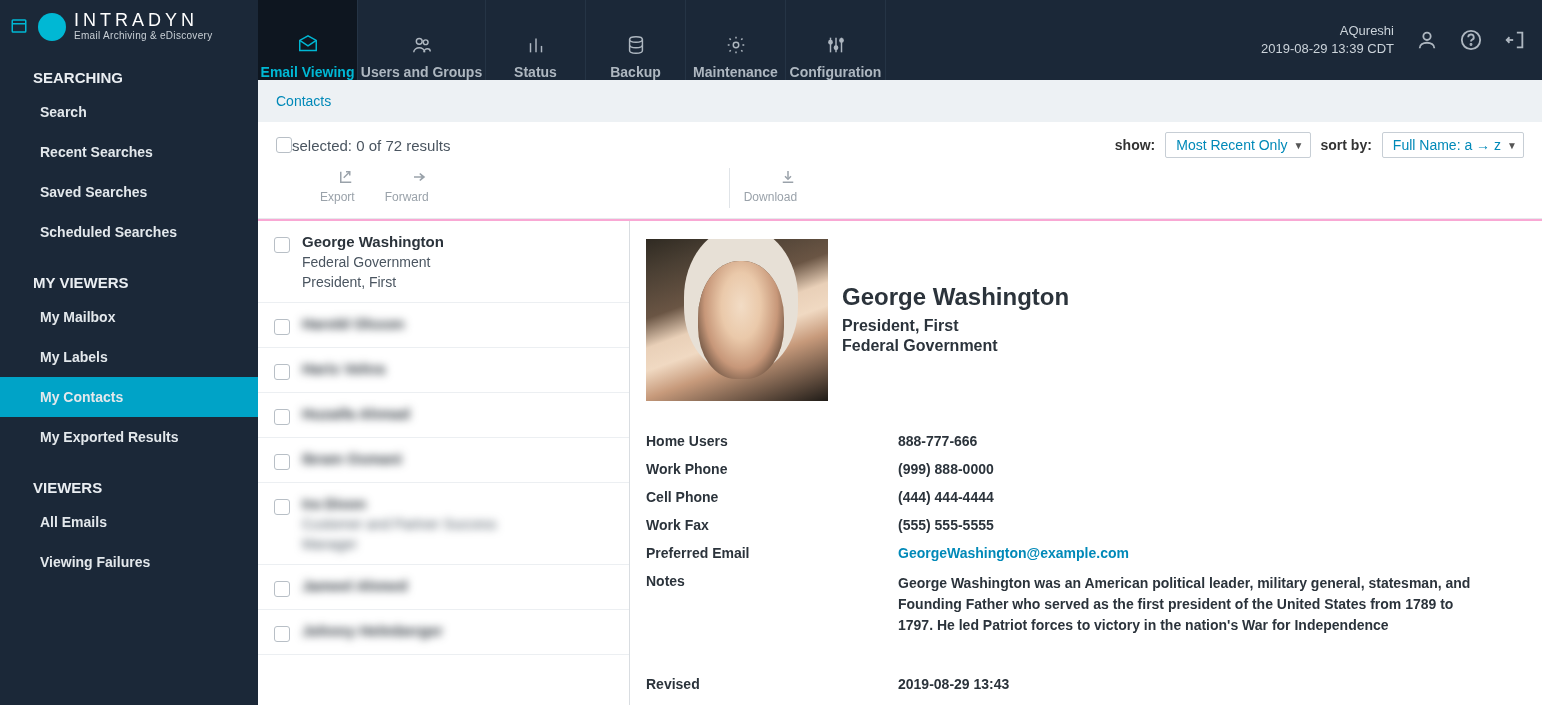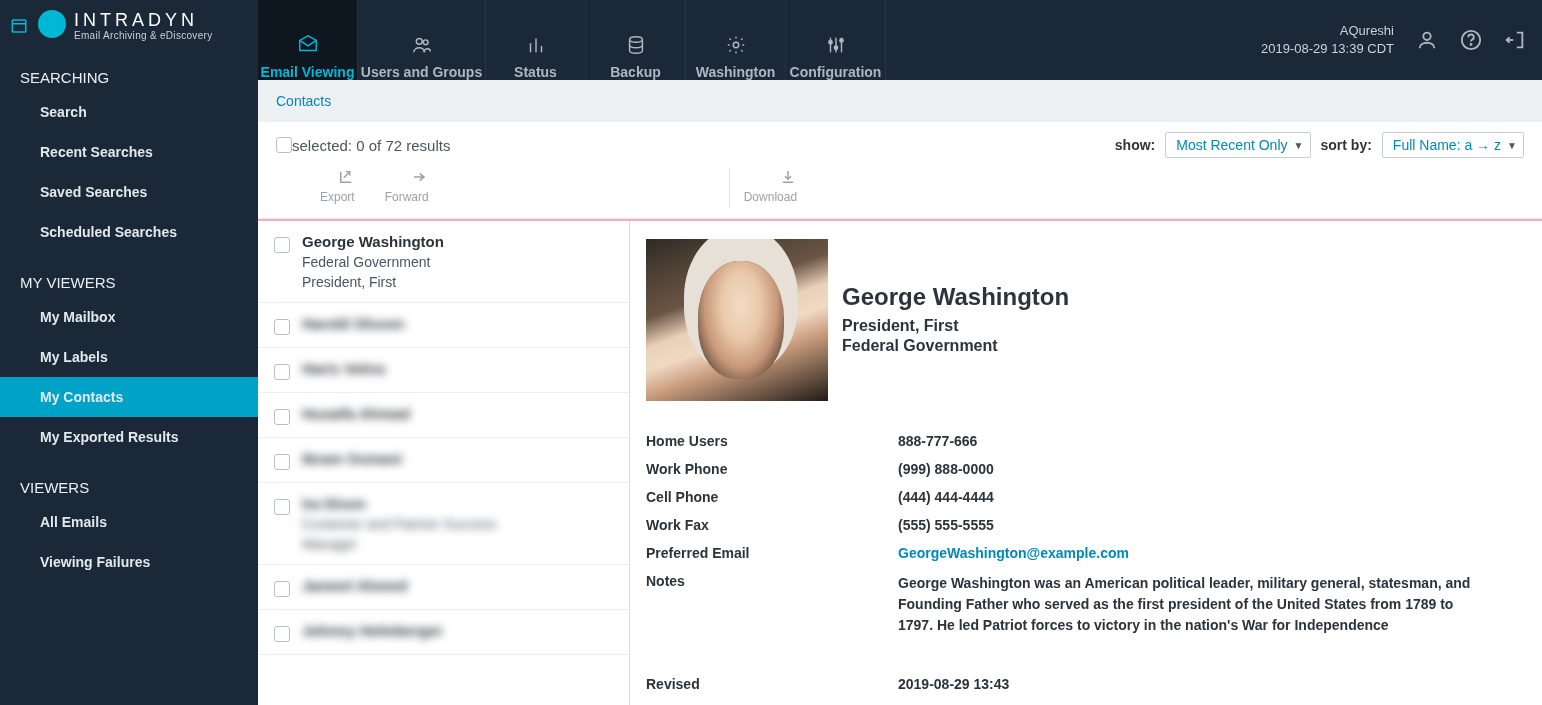--- a/index.html
+++ b/index.html
@@ -1,25 +1,25 @@
 <!DOCTYPE html>
 <html><head>
 <meta charset="utf-8">
 <style>
 *{box-sizing:border-box;margin:0;padding:0}
 body{font-family:"Segoe UI",Arial,Helvetica,sans-serif;font-size:14px;color:#333;background:#fff;overflow:hidden}
 .app{display:flex;height:705px;width:1542px;position:relative}
 .sidebar{width:258px;background:#1b2838;color:#fff;display:flex;flex-direction:column;flex:0 0 258px}
 .sidebar-header{display:flex;align-items:center;padding:10px 12px 6px 10px}
 .collapse-icon{color:#00b8d4;margin-right:10px;cursor:pointer}
-.logo-wrap{display:flex;align-items:flex-start}
+.logo-wrap{display:flex;align-items:flex-end}
 .logo-dot{width:28px;height:28px;border-radius:50%;background:#00b8d4;margin-right:8px}
 .logo-text{letter-spacing:4px;font-size:18px;font-weight:500;color:#fff}
 .logo-sub{font-size:10px;color:#c9d0d6;letter-spacing:.3px;margin-top:-1px}
-.sidebar-section{padding:22px 0 6px 20px;font-size:15px;font-weight:400;color:#eaeef2}
+.sidebar-section{padding:22px 0 6px 33px;font-size:15px;font-weight:700;color:#eaeef2}
 .sidebar-item{padding:12px 0 12px 40px;font-size:14px;color:#e3e8ec;font-weight:700;cursor:pointer}
 .sidebar-item.active{background:#00a3c7}
 .topnav{position:absolute;left:258px;right:0;top:0;height:80px;background:#1b2838;display:flex;align-items:center}
 .nav-tab{width:100px;height:80px;display:flex;flex-direction:column;align-items:center;justify-content:flex-end;color:#aeb7c0;font-size:14px;font-weight:700;cursor:pointer;border-right:1px solid #253445}
 .nav-tab.wide{width:128px}
 .nav-tab.active{background:#0e1620;color:#00b8d4}
 .nav-tab .ic{margin-bottom:8px;color:inherit}
 .nav-right{margin-left:auto;display:flex;align-items:center;padding-right:16px;color:#cbd3da;gap:22px}
 .nav-user{text-align:right;font-size:13px;line-height:1.4}
 .nav-icn{width:22px;height:22px;color:#aeb7c0;cursor:pointer}
@@ -149,21 +149,21 @@
           </span>
           <span>Backup</span>
         </div>
         <div class="nav-tab">
           <span class="ic">
             <svg width="26" height="22" viewBox="0 0 24 24" fill="none" stroke="currentColor" stroke-width="1.6">
               <circle cx="12" cy="12" r="3"></circle>
               <path d="M12 3v2M12 19v2M4.9 4.9l1.4 1.4M17.7 17.7l1.4 1.4M3 12h2M19 12h2M4.9 19.1l1.4-1.4M17.7 6.3l1.4-1.4"></path>
             </svg>
           </span>
-          <span>Washington</span>
+          <span>Maintenance</span>
         </div>
         <div class="nav-tab">
           <span class="ic">
             <svg width="26" height="22" viewBox="0 0 24 24" fill="none" stroke="currentColor" stroke-width="1.6">
               <line x1="6" y1="4" x2="6" y2="20"></line>
               <line x1="12" y1="4" x2="12" y2="20"></line>
               <line x1="18" y1="4" x2="18" y2="20"></line>
               <circle cx="6" cy="9" r="1.8" fill="currentColor"></circle>
               <circle cx="12" cy="15" r="1.8" fill="currentColor"></circle>
               <circle cx="18" cy="7" r="1.8" fill="currentColor"></circle>

